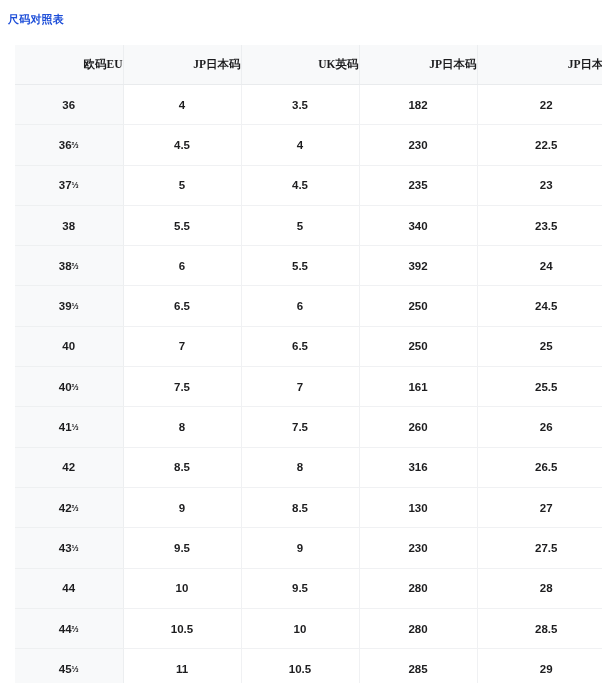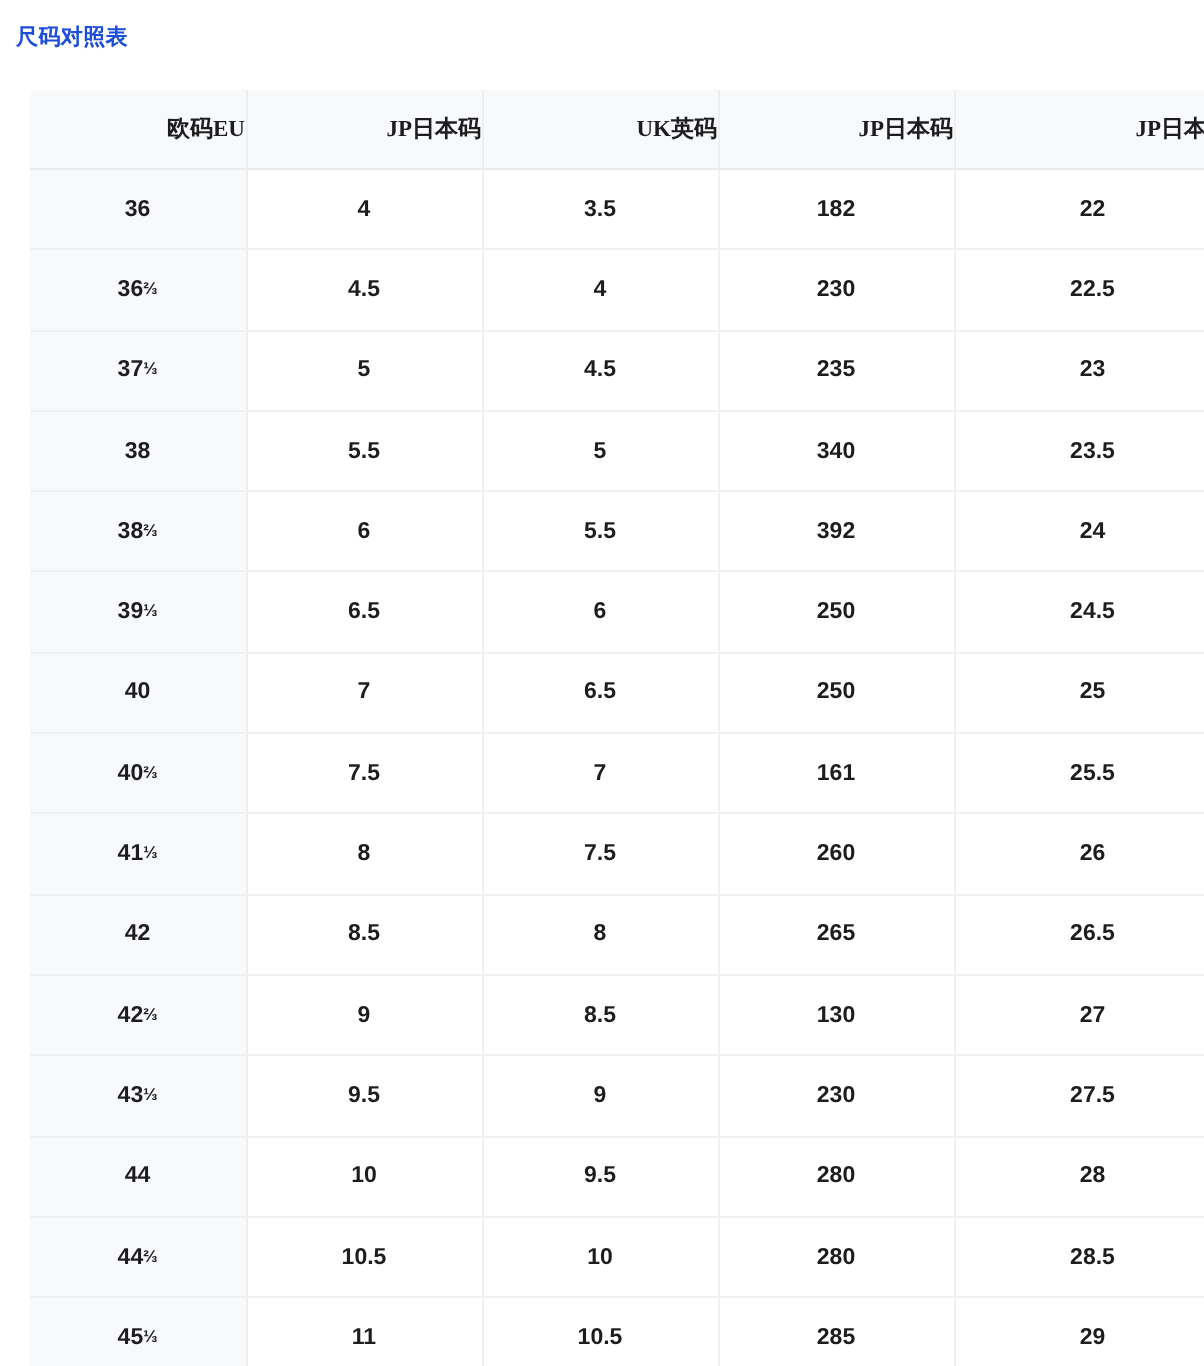--- a/index.html
+++ b/index.html
@@ -194,21 +194,21 @@
             <td class="col-eu">41<span class="frac">⅓</span></td>
             <td>8</td>
             <td>7.5</td>
             <td>260</td>
             <td>26</td>
           </tr>
           <tr>
             <td class="col-eu">42</td>
             <td>8.5</td>
             <td>8</td>
-            <td>265</td>
+            <td>316</td>
             <td>26.5</td>
           </tr>
           <tr>
             <td class="col-eu">42<span class="frac">⅔</span></td>
             <td>9</td>
             <td>8.5</td>
             <td>130</td>
             <td>27</td>
           </tr>
           <tr>

